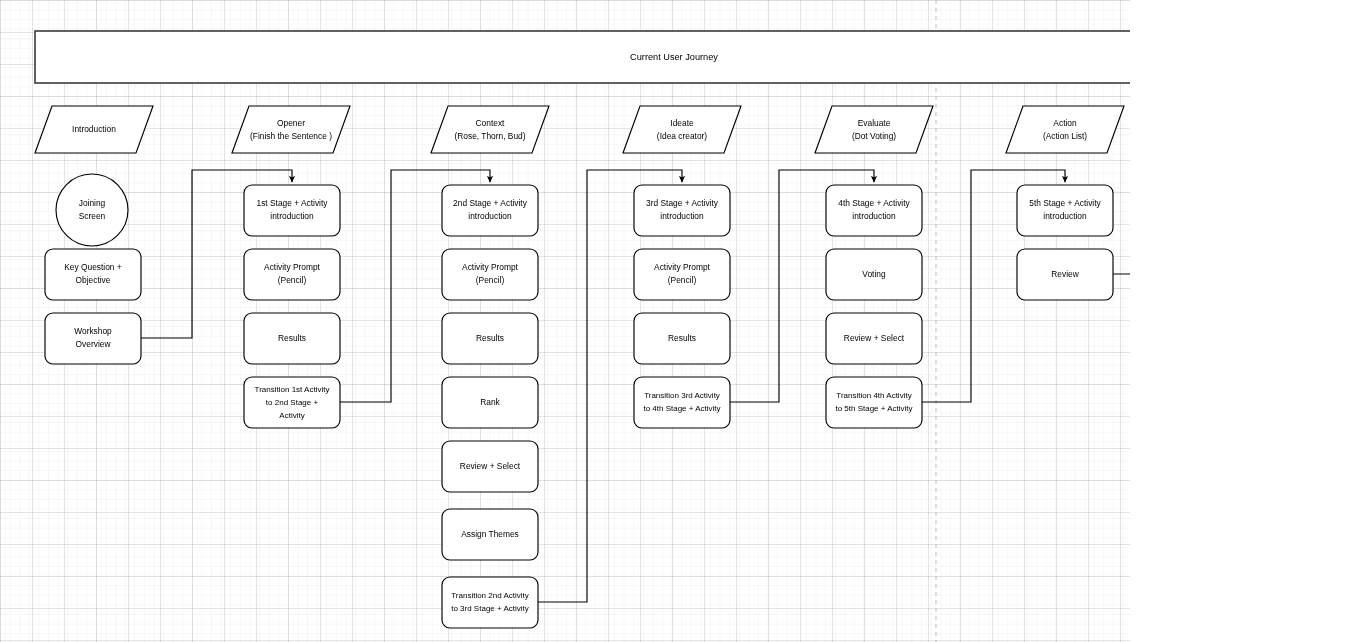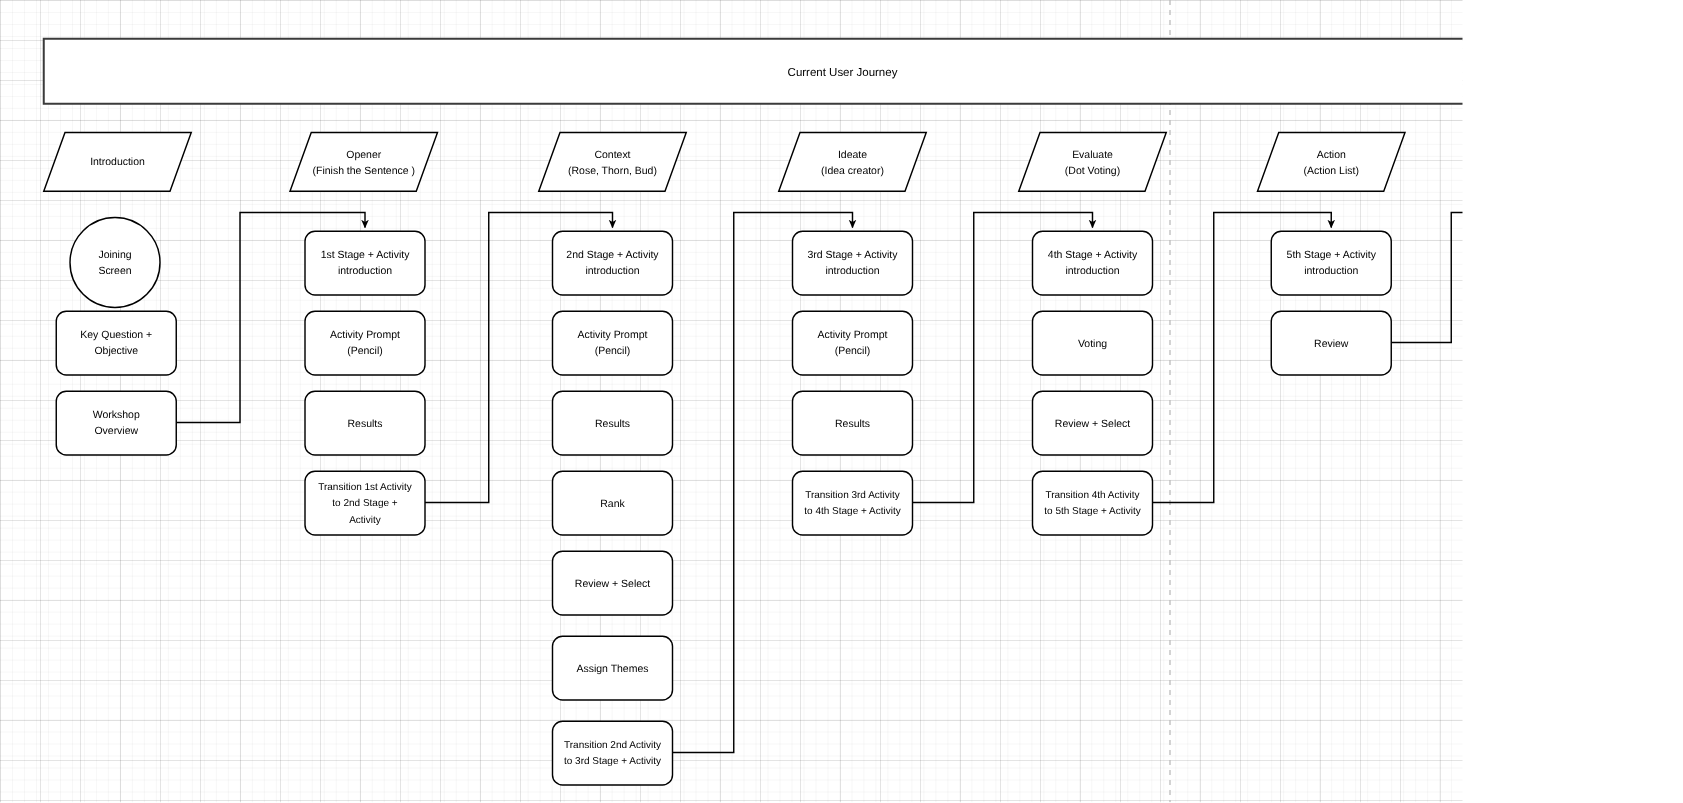--- a/index.html
+++ b/index.html
@@ -9,21 +9,20 @@
     background-color:#ffffff;
     background-image:
       linear-gradient(to right, rgba(0,0,0,0.030) 1px, transparent 1px),
       linear-gradient(to bottom, rgba(0,0,0,0.030) 1px, transparent 1px),
       linear-gradient(to right, rgba(0,0,0,0.105) 1px, transparent 1px),
       linear-gradient(to bottom, rgba(0,0,0,0.105) 1px, transparent 1px);
     background-size:9.6px 9.6px, 9.6px 9.6px, 32px 32px, 32px 32px;
     background-position:0 -1px,-1px 0,0 -1px,-1px 0;
     overflow:hidden;
     font-family:"Liberation Sans", sans-serif;
-    padding-left:40px;
   }
   #flow{position:absolute;left:0;top:0;width:1346px;height:642px;}
   .shape{fill:#ffffff;stroke:#000000;stroke-width:1.15;}
   .band{fill:#ffffff;stroke:#3b3b3b;stroke-width:1.6;}
   .conn{fill:none;stroke:#000000;stroke-width:1.15;stroke-linejoin:miter;stroke-linecap:butt;}
   .lbl{font-family:"Liberation Sans", sans-serif;font-size:8.4px;fill:#000000;text-anchor:middle;dominant-baseline:middle;}
   .lbl.sm{font-size:8.0px;}
   .hdr{font-size:9.2px;}
   .dashline{stroke:#b9b9b9;stroke-width:1;stroke-dasharray:4 4;fill:none;}
 </style>

